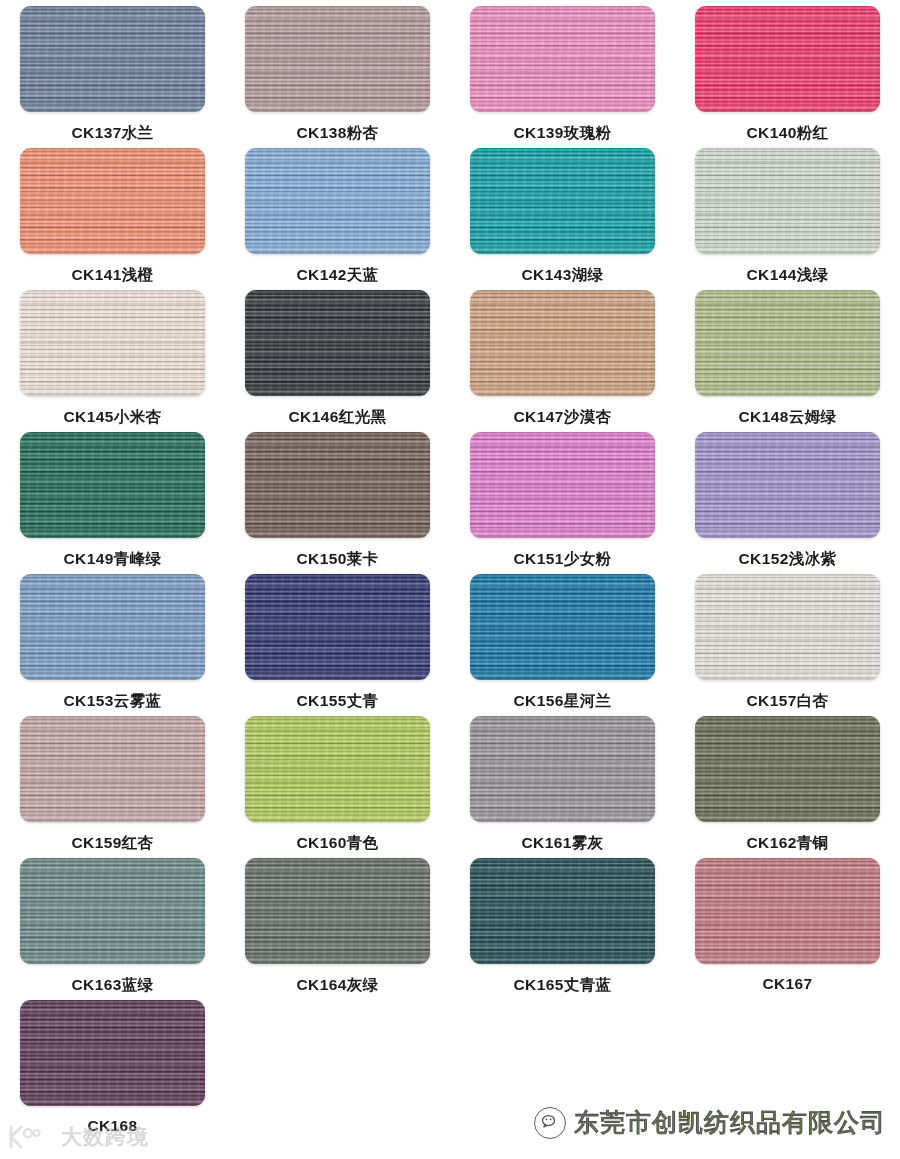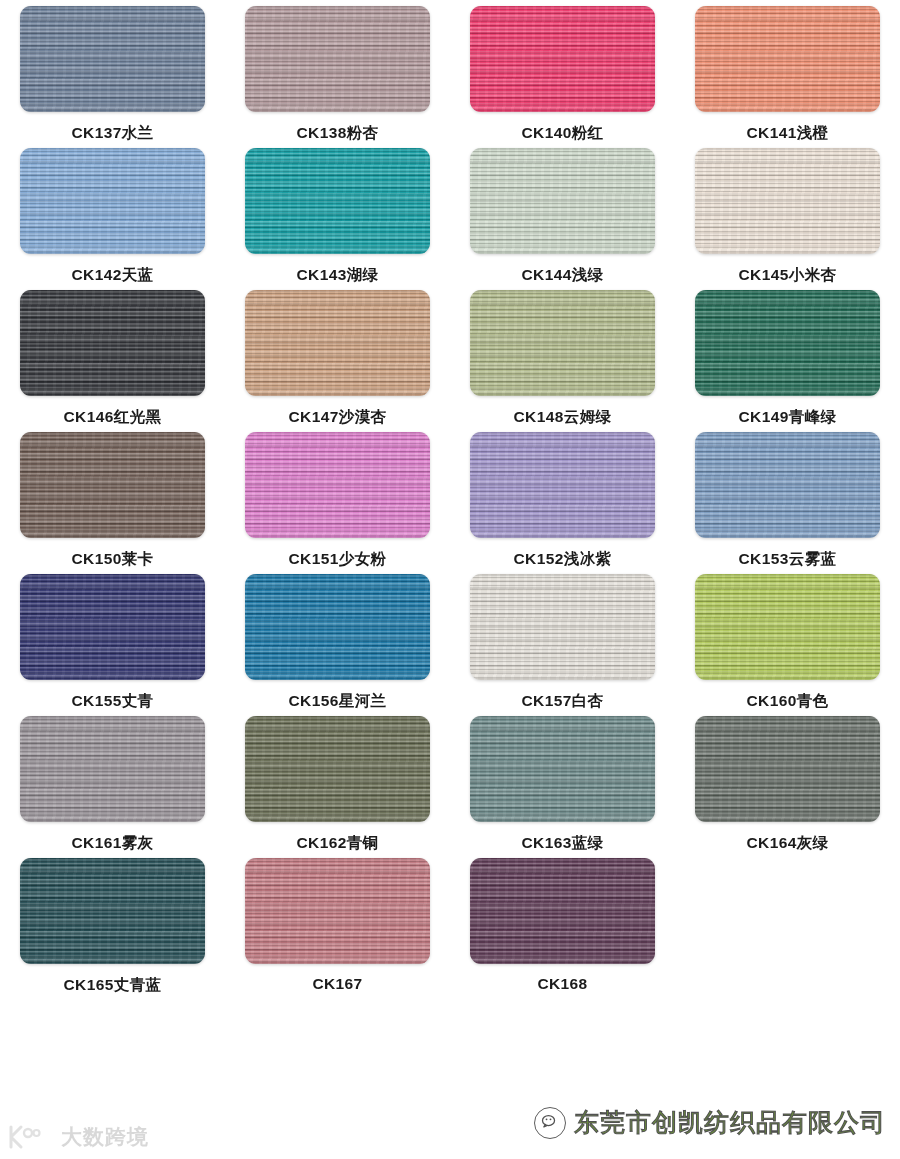--- a/index.html
+++ b/index.html
@@ -95,20 +95,24 @@
 <div id="grid">
     <div class="cell">
       <div class="swatch" style="background: rgb(110, 129, 155);"></div>
       <div class="label">CK137水兰</div>
     </div>
     <div class="cell">
       <div class="swatch" style="background: rgb(179, 154, 157);"></div>
       <div class="label">CK138粉杏</div>
     </div>
     <div class="cell">
+      <div class="swatch" style="background: rgb(239, 143, 192);"></div>
+      <div class="label">CK139玫瑰粉</div>
+    </div>
+    <div class="cell">
       <div class="swatch" style="background: rgb(242, 58, 110);"></div>
       <div class="label">CK140粉红</div>
     </div>
     <div class="cell">
       <div class="swatch" style="background: rgb(242, 144, 114);"></div>
       <div class="label">CK141浅橙</div>
     </div>
     <div class="cell">
       <div class="swatch" style="background: rgb(133, 173, 218);"></div>
       <div class="label">CK142天蓝</div>
@@ -161,20 +165,24 @@
       <div class="swatch" style="background: rgb(51, 54, 113);"></div>
       <div class="label">CK155丈青</div>
     </div>
     <div class="cell">
       <div class="swatch" style="background: rgb(24, 119, 168);"></div>
       <div class="label">CK156星河兰</div>
     </div>
     <div class="cell">
       <div class="swatch" style="background: rgb(229, 225, 218);"></div>
       <div class="label">CK157白杏</div>
+    </div>
+    <div class="cell">
+      <div class="swatch" style="background: rgb(198, 168, 168);"></div>
+      <div class="label">CK159红杏</div>
     </div>
     <div class="cell">
       <div class="swatch" style="background: rgb(179, 204, 92);"></div>
       <div class="label">CK160青色</div>
     </div>
     <div class="cell">
       <div class="swatch" style="background: rgb(154, 148, 154);"></div>
       <div class="label">CK161雾灰</div>
     </div>
     <div class="cell">

